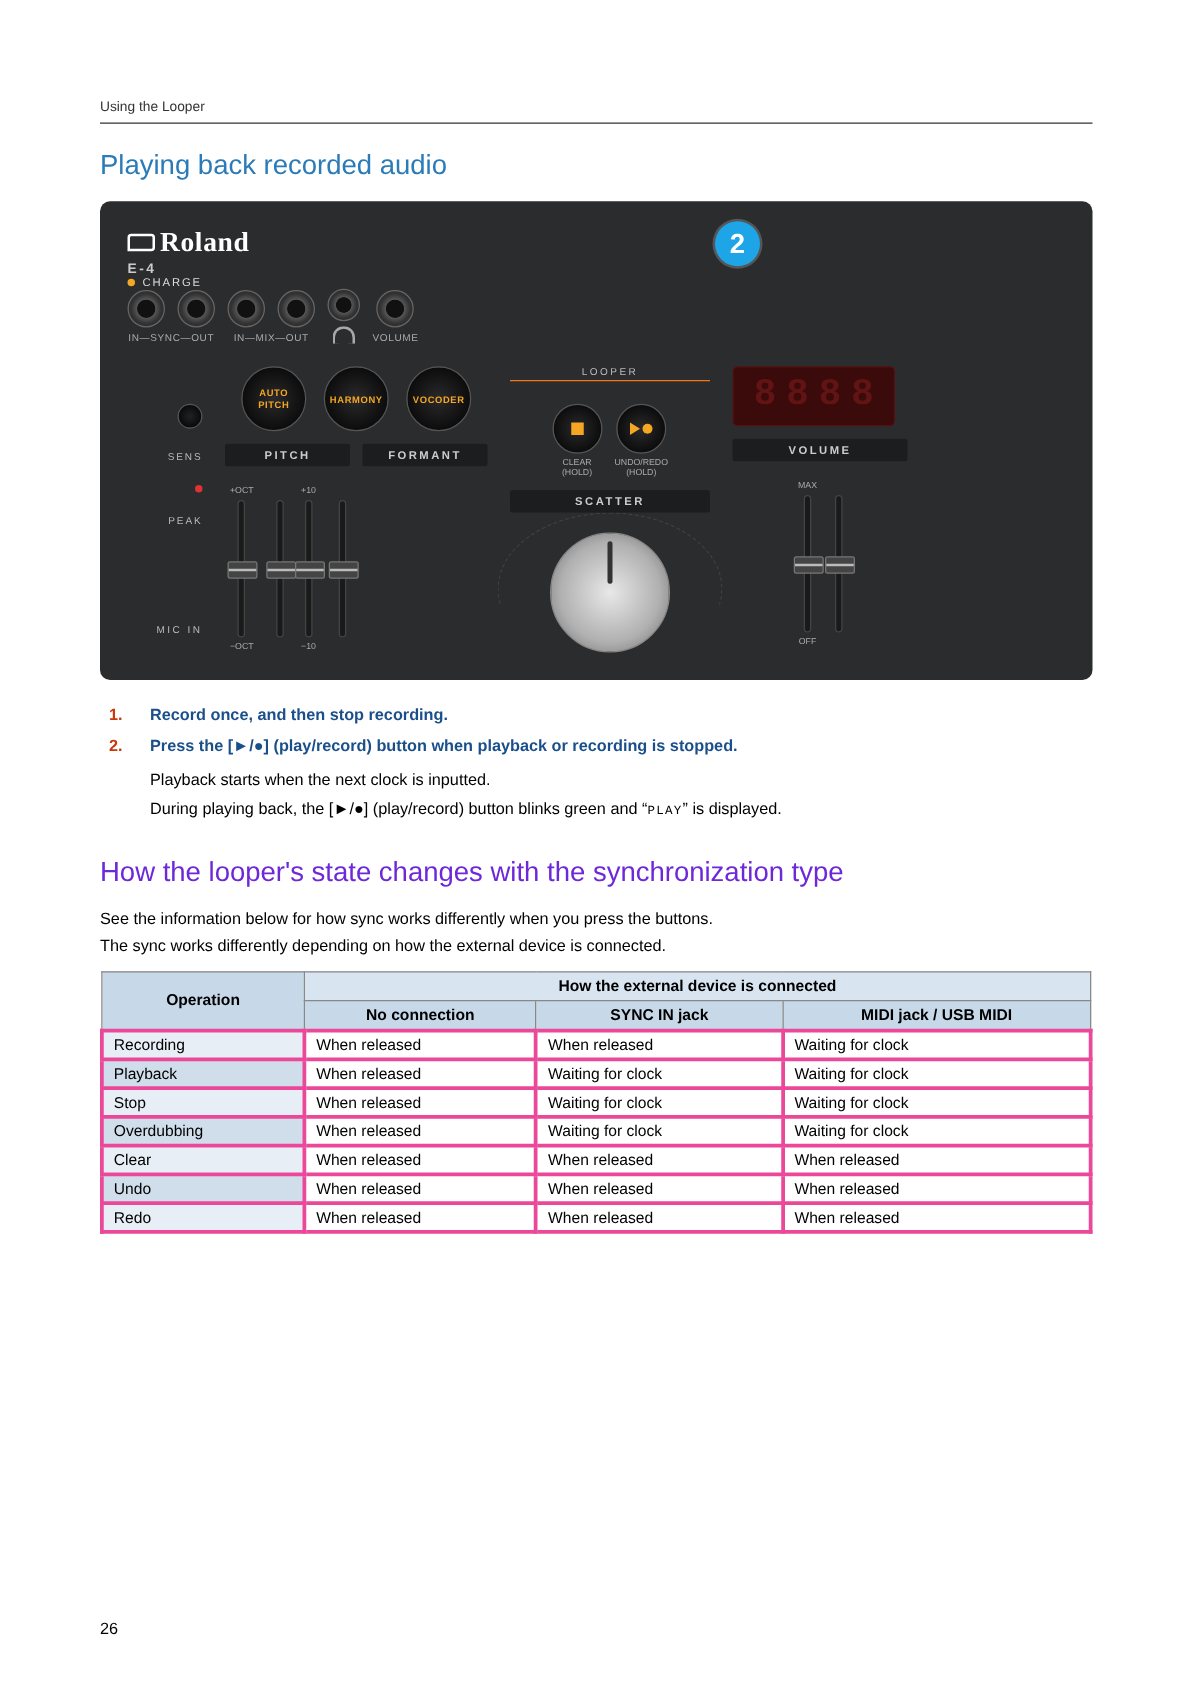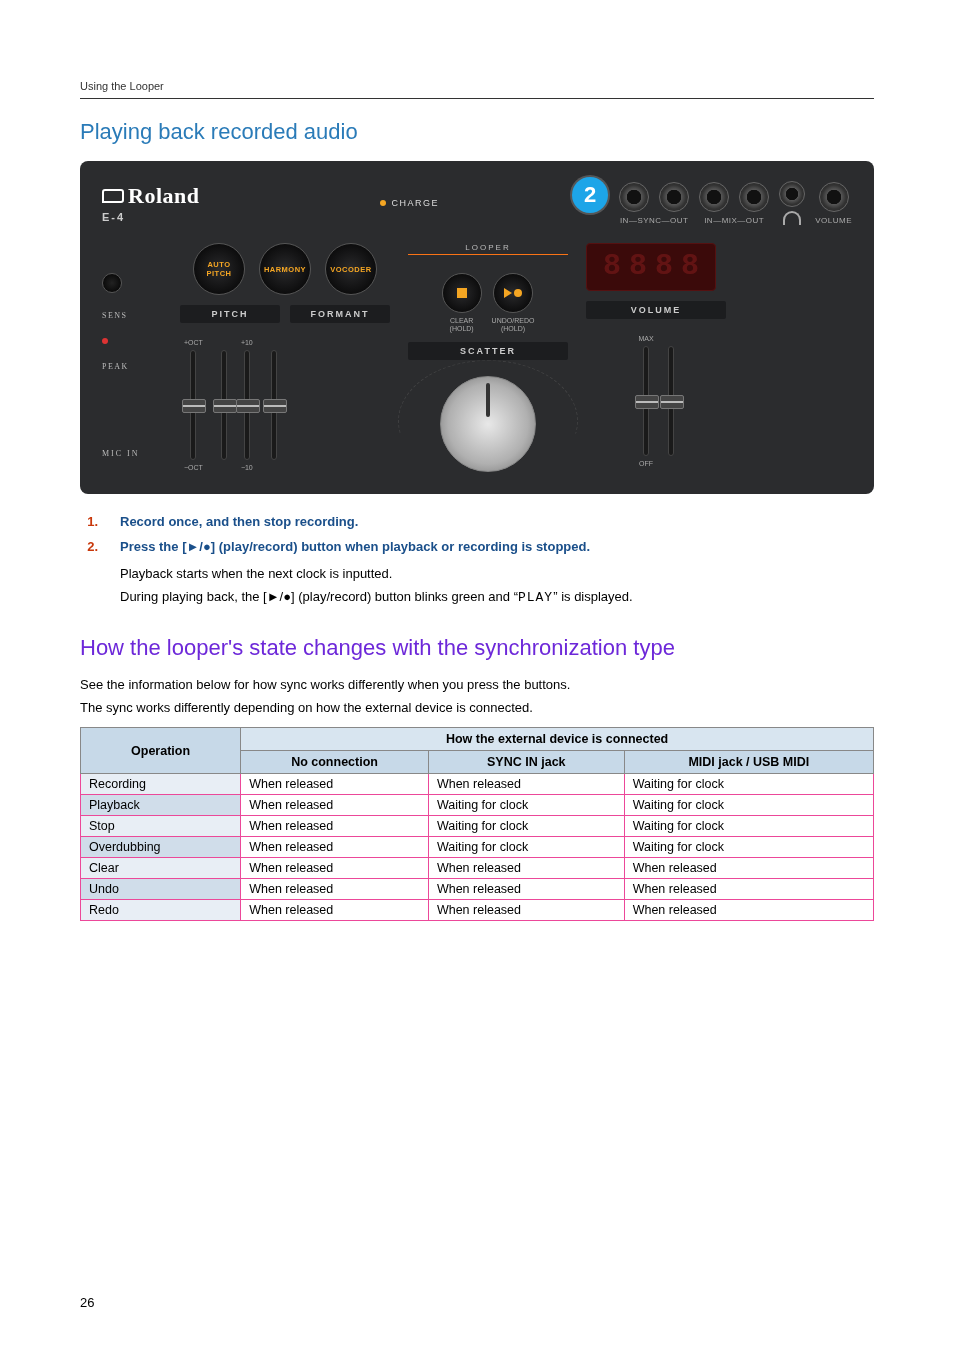--- a/index.html
+++ b/index.html
@@ -3,36 +3,36 @@
 <meta charset="utf-8">
 <style>
   * { box-sizing: border-box; margin: 0; padding: 0; }
   body { font-family: "Segoe UI", Arial, sans-serif; background: #fff; color: #000; width: 954px; }
   .page { padding: 80px 80px 40px 80px; position: relative; min-height: 1350px; }
   .crumb { font-size: 11px; color: #333; margin-bottom: 6px; }
   .hr { border-top: 1px solid #333; margin-bottom: 20px; }
   .h1 { color: #2a7bb8; font-size: 22px; font-weight: 500; margin-bottom: 16px; }
   .h2 { color: #6d28d9; font-size: 22px; font-weight: 500; margin: 28px 0 14px 0; }
   .device { background: #2b2c2e; border-radius: 8px; padding: 20px 22px 22px 22px; color: #fff; margin-bottom: 20px; position: relative; }
-  .dev-top { display: flex; align-items: center; justify-content: space-between; margin-bottom: 18px; }
+  .dev-top { display: flex; align-items: flex-start; justify-content: space-between; margin-bottom: 18px; flex-direction: column; }
   .brand-block { display: flex; flex-direction: column; }
   .brand { font-family: Georgia, serif; font-weight: bold; font-size: 22px; letter-spacing: 0.5px; display: flex; align-items: center; gap: 4px; }
   .brand-icon { width: 22px; height: 14px; border-radius: 3px 3px 3px 0; border: 2px solid #fff; position: relative; }
   .model { font-size: 11px; letter-spacing: 2px; margin-top: 2px; color: #ccc; font-weight: 600; }
   .charge { font-size: 9px; letter-spacing: 1.5px; color: #ddd; display: flex; align-items: center; gap: 6px; }
   .charge-dot { width: 6px; height: 6px; border-radius: 50%; background: #f5a623; }
   .jacks { display: flex; gap: 10px; align-items: center; }
   .jack-group { display: flex; flex-direction: column; align-items: center; gap: 4px; }
   .jack-row { display: flex; gap: 10px; align-items: center; }
   .jack { width: 30px; height: 30px; border-radius: 50%; background: radial-gradient(circle,#111 35%,#555 38%,#333 60%,#222); border:1px solid #666; }
   .jack.small { width: 26px; height: 26px; }
   .jack-label { font-size: 8px; letter-spacing: 0.5px; color: #aaa; text-align:center; }
   .circle-num { width: 36px; height: 36px; border-radius: 50%; background: #1da5e8; color:#fff; font: bold 22px/36px Arial; text-align:center; position:absolute; top:16px; left:492px; box-shadow:0 0 0 2px rgba(255,255,255,0.2);}
   .main-row { display: flex; gap: 18px; align-items: flex-start; }
-  .col { display:flex; flex-direction:column; align-items:flex-start;font-family:Liberation Serif, serif; }
+  .col { display:flex; flex-direction:column; align-items:flex-end; }
   .sens-col { width: 60px; gap:18px; }
   .knob-tiny { width:20px;height:20px;border-radius:50%;background:radial-gradient(circle,#222,#000);border:1px solid #555; margin-top: 30px;}
   .txt-tiny { font-size: 8px; letter-spacing:1.5px; color:#bbb; text-align:center; }
   .peak-dot { width:6px;height:6px;border-radius:50%;background:#d33; }
   .sec-box { flex:1; display:flex; flex-direction:column; gap:10px; }
   .btn-row { display:flex; gap:14px; justify-content:center; padding:0 4px;}
   .round-btn { width:52px;height:52px;border-radius:50%;background:radial-gradient(circle,#2a2a2c,#000);border:1px solid #555;display:flex;align-items:center;justify-content:center; position:relative;}
   .round-btn.small{width:40px;height:40px;}
   .btn-lbl{color:#f5a623;font-size:7.5px;font-weight:600;letter-spacing:0.5px;text-align:center;}
   .sub-lbl { font-size:7px;color:#aaa;text-align:center;line-height:1.1;}
@@ -55,25 +55,25 @@
   .big-knob { width:96px;height:96px;border-radius:50%;background:radial-gradient(circle,#e8e8e8,#b0b0b0 60%,#666);border:1px solid #888;position:relative;margin:6px auto 0;}
   .big-knob::after{content:"";position:absolute;top:6px;left:50%;width:4px;height:34px;background:#333;transform:translateX(-50%);border-radius:2px;}
   .arc{position:absolute;inset:-10px;border:1px dashed #555;border-radius:50%;clip-path:polygon(0 0,100% 0,100% 60%,0 60%);opacity:0.5;}
   .mic-in { font-size:8px;letter-spacing:2px;color:#bbb;text-align:center;margin-top:60px;}
   .steps { margin: 20px 0 8px 0; }
   .step { display:flex; gap:22px; margin-bottom:10px; }
   .step-num { color:#c8380b; font-weight:700; font-size:13px; width:18px; text-align:right; }
   .step-text { color:#1a4f8a; font-weight:700; font-size:13px; }
   .body-text { font-size:13px; margin-left:40px; margin-bottom:3px; line-height:1.5; }
   .play-sym { font-family: Arial; }
-  .seg-txt{font-family:"Courier New",monospace;font-size:13px;letter-spacing:1px;}
+  .seg-txt{font-family:"Courier New",monospace;font-size:10px;letter-spacing:1px;}
   table.sync { width:100%; border-collapse:collapse; font-size:12.5px; margin-top:10px;}
   table.sync th { background:#c7d9e8; font-weight:700; padding:4px 8px; border:1px solid #888; }
   table.sync th.top { background:#d8e5f0; border-bottom:1px solid #888;}
-  table.sync td { padding:3px 8px; border:1px solid #ec4899; }
+  table.sync td { padding:3px 8px; border:3px solid #ec4899; }
   table.sync tr.odd td:first-child { background:#e8eef5; }
   table.sync tr.even td:first-child { background:#d0ddea; }
   .page-num { position:absolute; bottom:40px; left:80px; font-size:13px; }
   .headphone-icon { width:18px;height:14px;border:2px solid #aaa;border-bottom:none;border-radius:10px 10px 0 0;position:relative;}
   .stop-icon{width:10px;height:10px;background:#f5a623;}
   .playrec-icon{display:flex;gap:2px;align-items:center;}
   .tri{width:0;height:0;border-left:8px solid #f5a623;border-top:5px solid transparent;border-bottom:5px solid transparent;}
   .dot-icon{width:8px;height:8px;border-radius:50%;background:#f5a623;}
 </style>
 </head>

